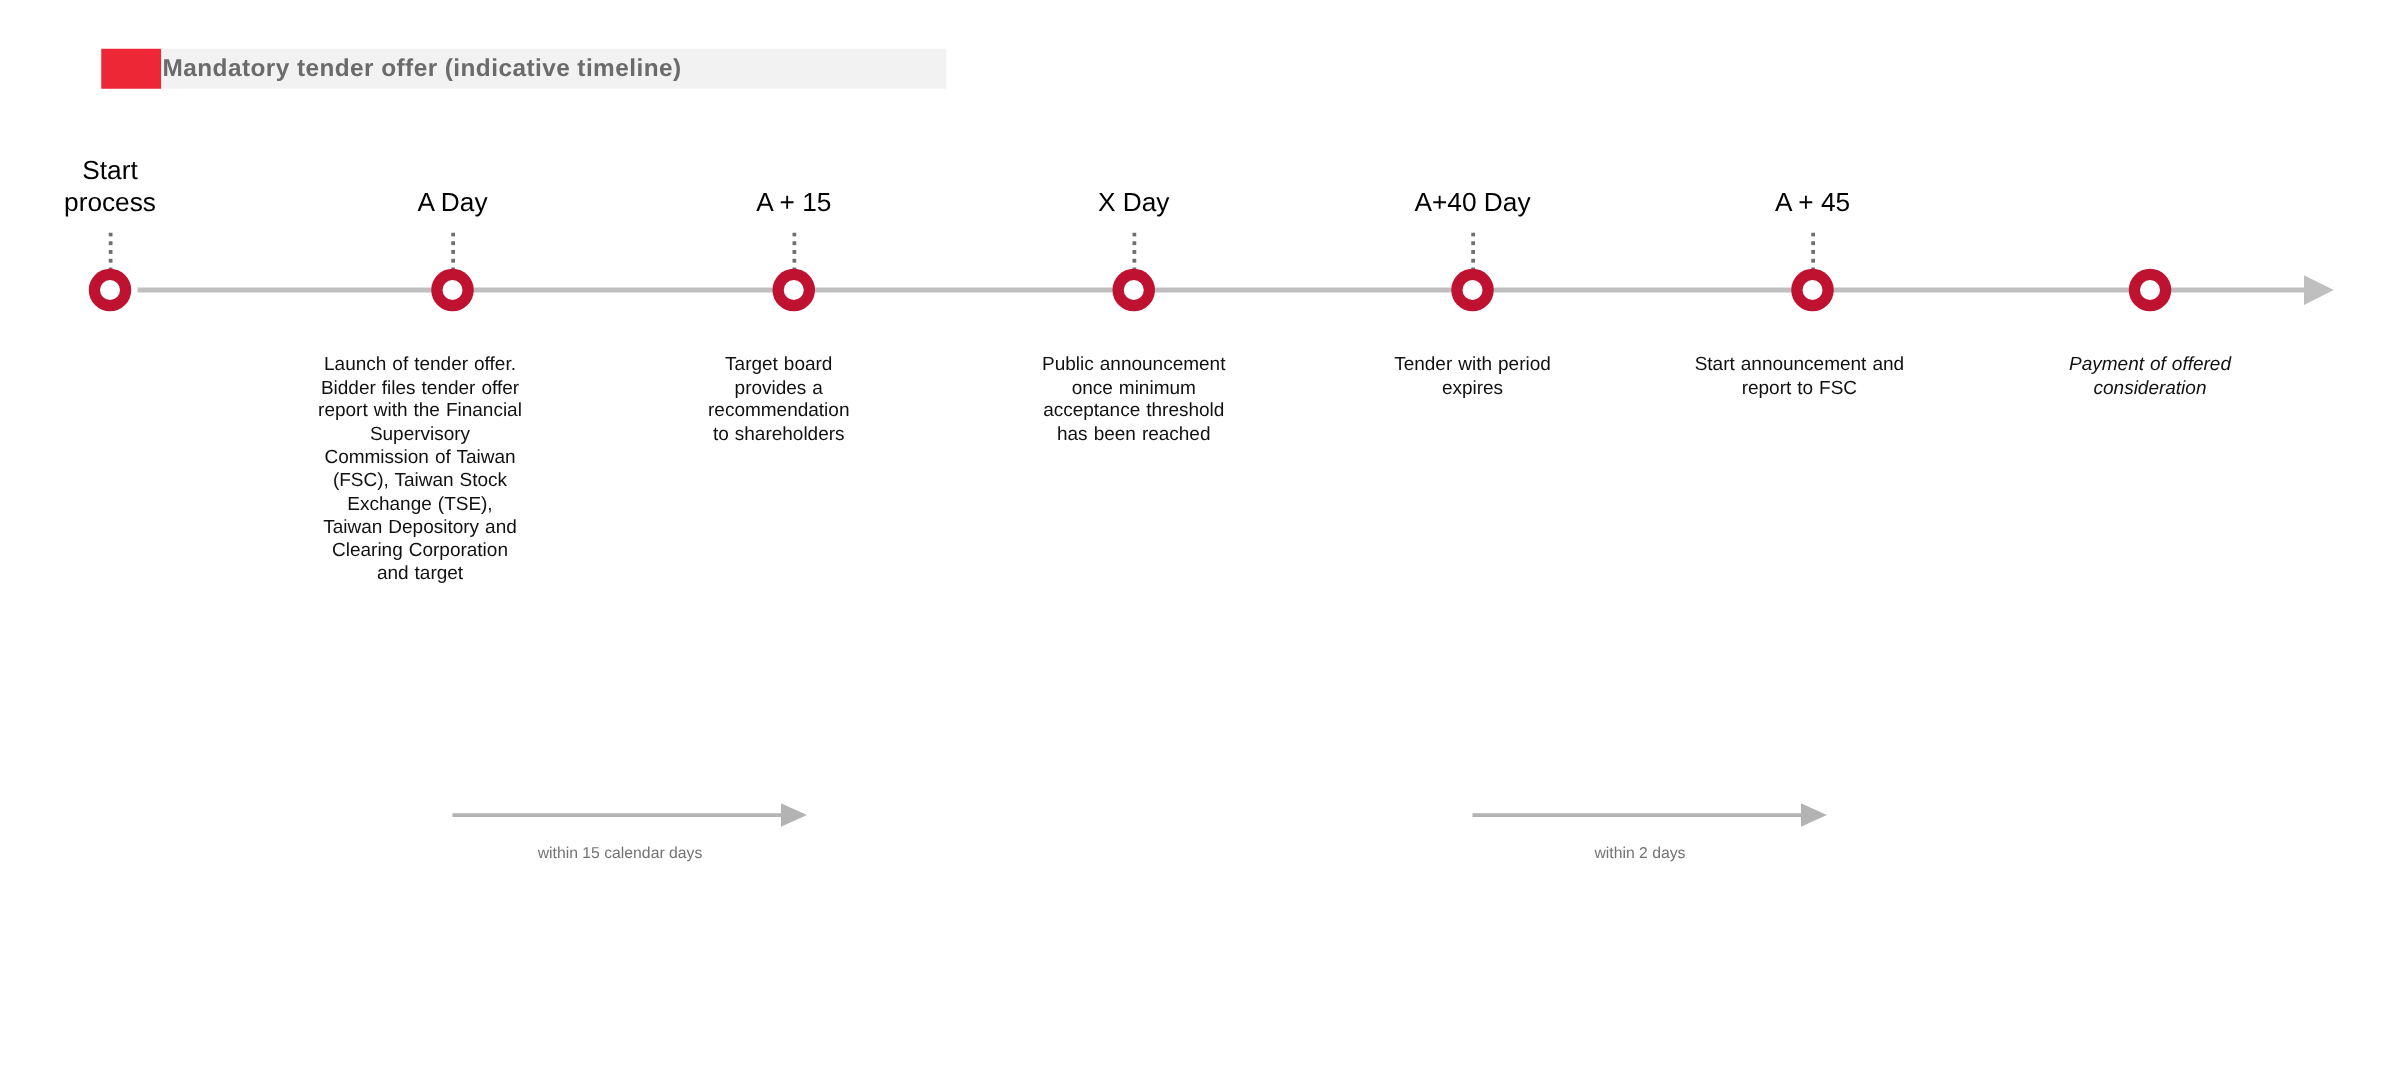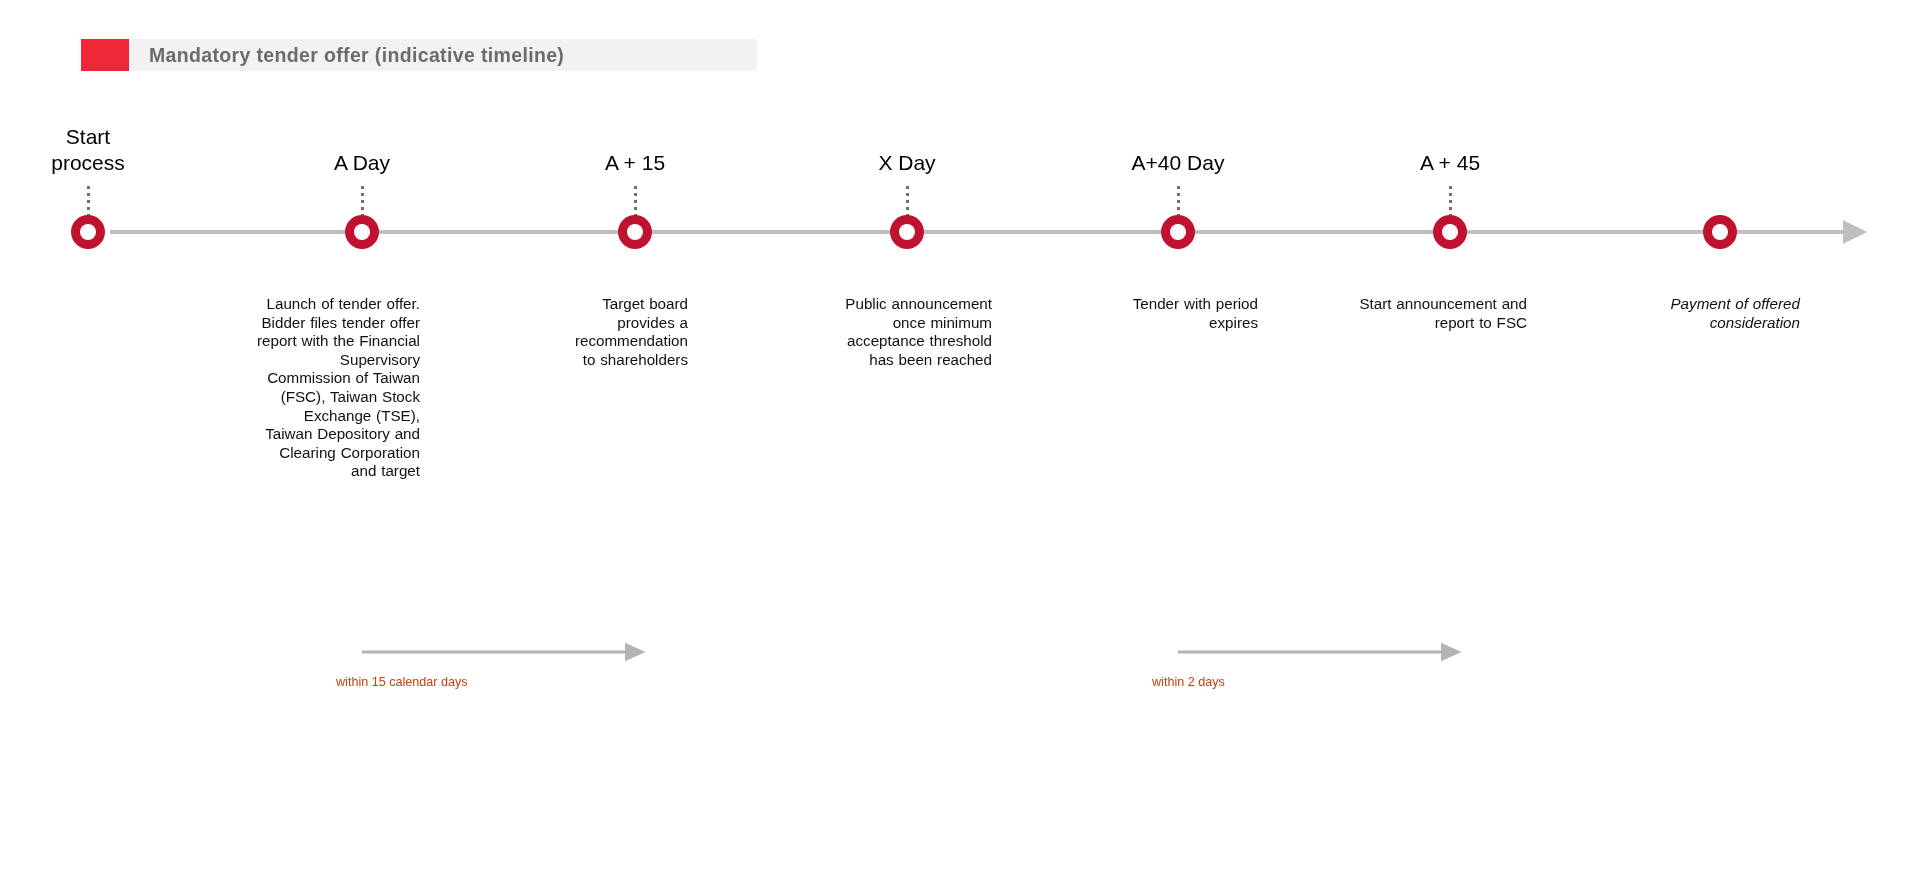--- a/index.html
+++ b/index.html
@@ -39,21 +39,21 @@
     width: 628px;
     display: flex;
     align-items: center;
     flex: 0 0 auto;
   }
   #title-text {
     font-size: 19.5px;
     font-weight: bold;
     color: #6b6b6b;
     letter-spacing: 0.35px;
-    padding-left: 20px;
+    padding-left: 1px;
     white-space: nowrap;
   }
 
   
   #timeline {
     position: absolute;
     left: 0;
     top: 0;
     width: 1920px;
     height: 870px;
@@ -118,31 +118,31 @@
   .node-title.two-line { top: 124px; }
   .node-title.one-line { top: 150px; }
 
   .node-desc {
     position: absolute;
     top: 283px;
     font-size: 15.2px;
     line-height: 18.6px;
     color: #111111;
     width: 200px;
-    text-align: right;
+    text-align: center;
     word-spacing: 0.6px;
-    margin-top: 12px;
   }
 
   
   .duration-label {
     position: absolute;
     width: 320px;
+    text-align: center;
     font-size: 12.6px;
-    color: #c2410c;
+    color: #737373;
     top: 675px;
   }
 </style>
 </head>
 <body>
 
 <div id="title-banner">
   <div id="title-swatch"></div>
   <div id="title-band">
     <span id="title-text">Mandatory tender offer (indicative timeline)</span>

